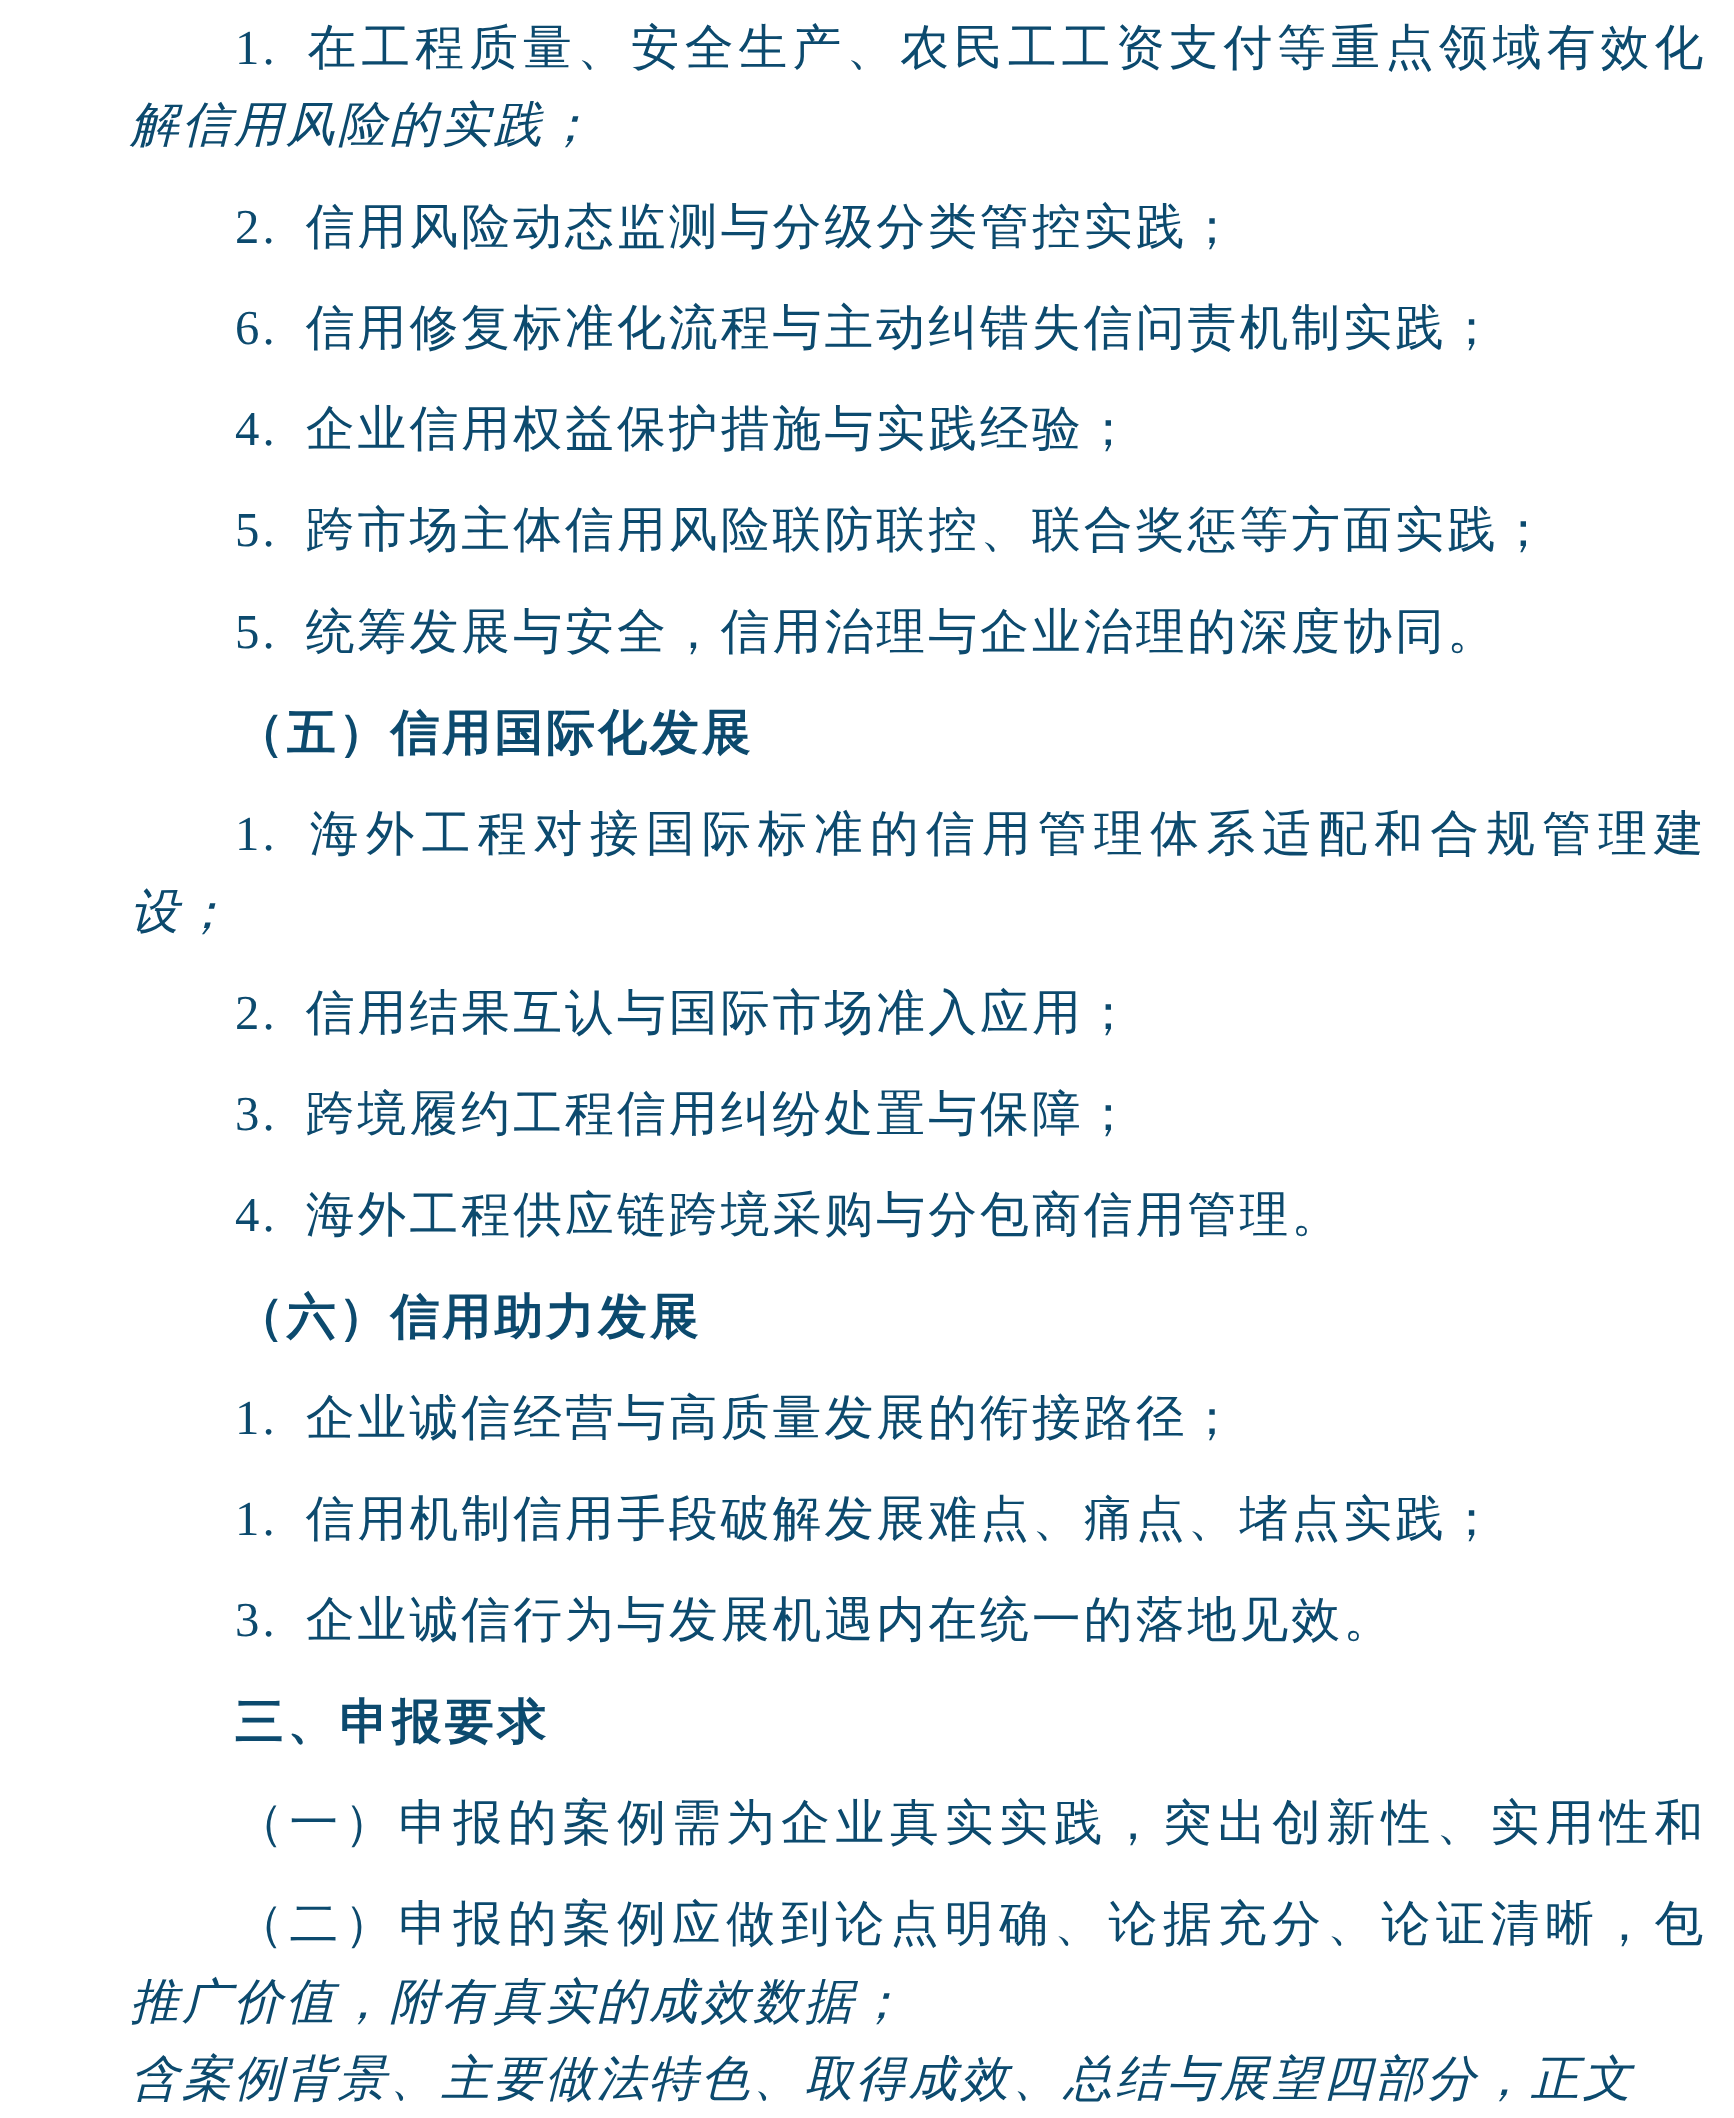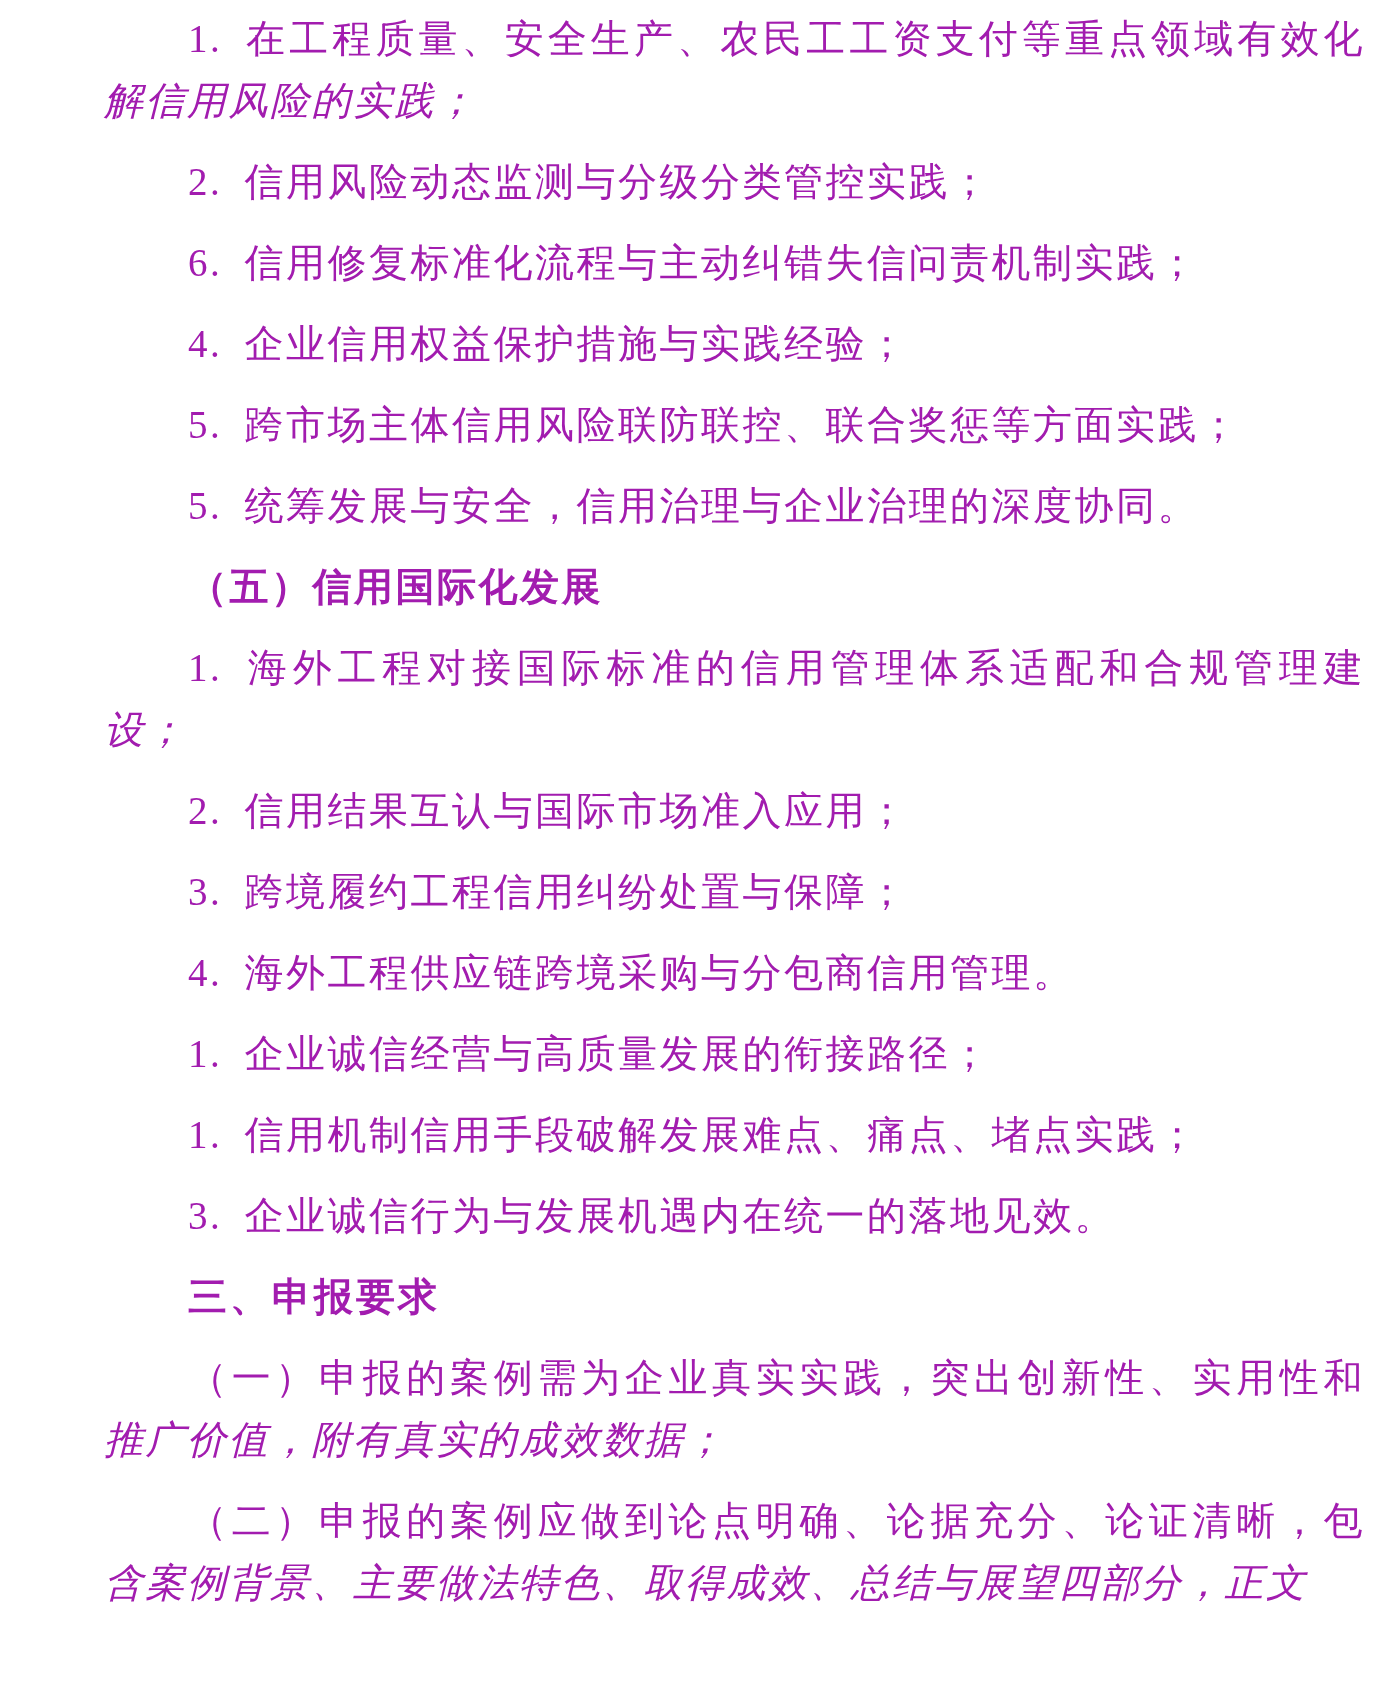--- a/index.html
+++ b/index.html
@@ -17,21 +17,21 @@
     width: 1387px;
     height: 1694px;
     padding: 9px 22px 0 104px;
     background: #ffffff;
   }
   .line {
     margin: 0;
     font-family: "Liberation Serif", "DejaVu Serif", serif;
     font-size: 39px;
     line-height: 60px;
-    color: #a21caf;
+    color: #0c4a6e;
     letter-spacing: 2.5px;
     word-spacing: 10px;
     text-align: justify;
     text-align-last: left;
     white-space: normal;
   }
   .full {
     text-align-last: justify;
   }
   .item, .heading-kai, .heading-hei {
@@ -63,21 +63,22 @@
   <p class="line item para">6. 信用修复标准化流程与主动纠错失信问责机制实践；</p>
   <p class="line item para">4. 企业信用权益保护措施与实践经验；</p>
   <p class="line item para">5. 跨市场主体信用风险联防联控、联合奖惩等方面实践；</p>
   <p class="line item para">5. 统筹发展与安全，信用治理与企业治理的深度协同。</p>
   <p class="line heading-kai para">（五）信用国际化发展</p>
   <p class="line item para full">1. 海外工程对接国际标准的信用管理体系适配和合规管理建</p>
   <p class="line cont">设；</p>
   <p class="line item para">2. 信用结果互认与国际市场准入应用；</p>
   <p class="line item para">3. 跨境履约工程信用纠纷处置与保障；</p>
   <p class="line item para">4. 海外工程供应链跨境采购与分包商信用管理。</p>
+  <p class="line heading-kai para">（六）信用助力发展</p>
   <p class="line item para">1. 企业诚信经营与高质量发展的衔接路径；</p>
   <p class="line item para">1. 信用机制信用手段破解发展难点、痛点、堵点实践；</p>
   <p class="line item para">3. 企业诚信行为与发展机遇内在统一的落地见效。</p>
   <p class="line heading-hei para">三、申报要求</p>
   <p class="line item para full">（一）申报的案例需为企业真实实践，突出创新性、实用性和</p>
+  <p class="line item para full">（二）申报的案例应做到论点明确、论据充分、论证清晰，包</p>
   <p class="line cont">推广价值，附有真实的成效数据；</p>
-  <p class="line item para full">（二）申报的案例应做到论点明确、论据充分、论证清晰，包</p>
   <p class="line cont">含案例背景、主要做法特色、取得成效、总结与展望四部分，正文</p>
 </div>
 
 </body></html>

